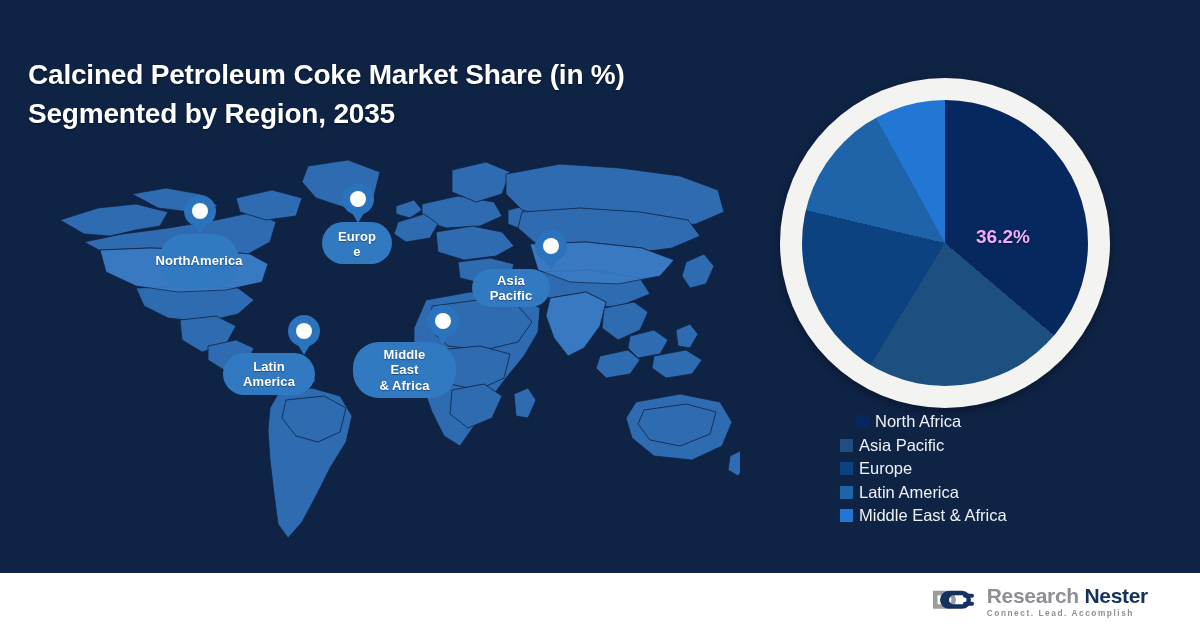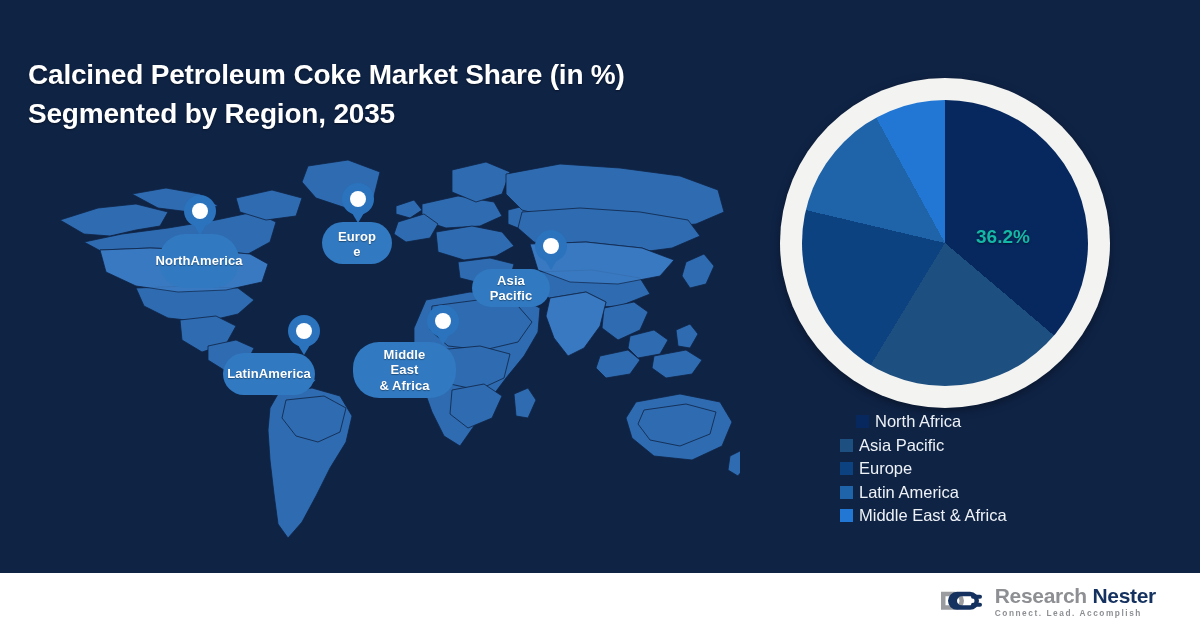--- a/index.html
+++ b/index.html
@@ -53,21 +53,21 @@
   #pie-ring {
     position:absolute; inset:0; border-radius:50%;
     background:#f3f3f1;
     box-shadow:0 3px 10px rgba(0,0,0,.35);
   }
   #pie {
     position:absolute; left:22px; top:22px; width:286px; height:286px;
     border-radius:50%;
   }
   #pie-label {
-    position:absolute; color:#14b8a6; font-size:19px; font-weight:bold;
+    position:absolute; color:#f0abfc; font-size:19px; font-weight:bold;
     text-shadow:0 1px 2px rgba(0,0,0,.5);
     left:196px; top:148px;
   }
 
   
   #legend { position:absolute; left:840px; top:410px; width:300px; }
   .leg-row { display:flex; align-items:center; height:23.5px; }
   .leg-sw { width:13px; height:13px; flex:0 0 13px; margin-right:6px; }
   .leg-txt { color:#eef2f7; font-size:16.5px; white-space:nowrap; }
 
@@ -75,22 +75,22 @@
   #footer {
     position:absolute; left:0; bottom:0; width:1200px; height:55px;
     background:#ffffff;
   }
   #footer-text {
     position:absolute; left:66px; top:50%; transform:translateY(-50%);
     font-size:15px; color:#1a1a1a; white-space:nowrap; letter-spacing:-0.1px;
   }
   #footer-text b { color:#123160; }
 
-  #logo { position:absolute; right:44px; top:50%; transform:translateY(-50%);
-          display:flex; align-items:center; }
+  #logo { position:absolute; right:52px; top:50%; transform:translateY(-50%);
+          display:flex; }
   #logo-mark { width:50px; height:30px; margin-right:8px; flex:0 0 50px; }
   #logo-text { line-height:1; }
   #logo-main { font-size:21px; font-weight:bold; letter-spacing:-.3px; }
   #logo-main .r { color:#8d8f93; }
   #logo-main .n { color:#14315f; }
   #logo-tag {
     font-size:8.3px; color:#8d8f93; letter-spacing:1.55px;
     font-weight:bold; margin-top:3px;
   }
 </style>
@@ -197,21 +197,21 @@
     </div>
     <div class="maplabel" style="left:432px; top:119px; width:78px; height:38px; flex-direction:column;">
       <span>Asia</span>
       <span>Pacific</span>
     </div>
 
     <div class="pin" style="left:244px; top:165px;">
       <div class="drop"></div>
       <div class="dot"></div>
     </div>
-    <div class="maplabel" style="left:183px; top:203px; width:92px; height:42px; flex-direction:row;">
+    <div class="maplabel" style="left:183px; top:203px; width:92px; height:42px; flex-direction:column;">
       <span>Latin</span>
       <span>America</span>
     </div>
 
     <div class="pin" style="left:383px; top:155px;">
       <div class="drop"></div>
       <div class="dot"></div>
     </div>
     <div class="maplabel" style="left:313px; top:192px; width:103px; height:56px; flex-direction:column;">
       <span>Middle</span>

